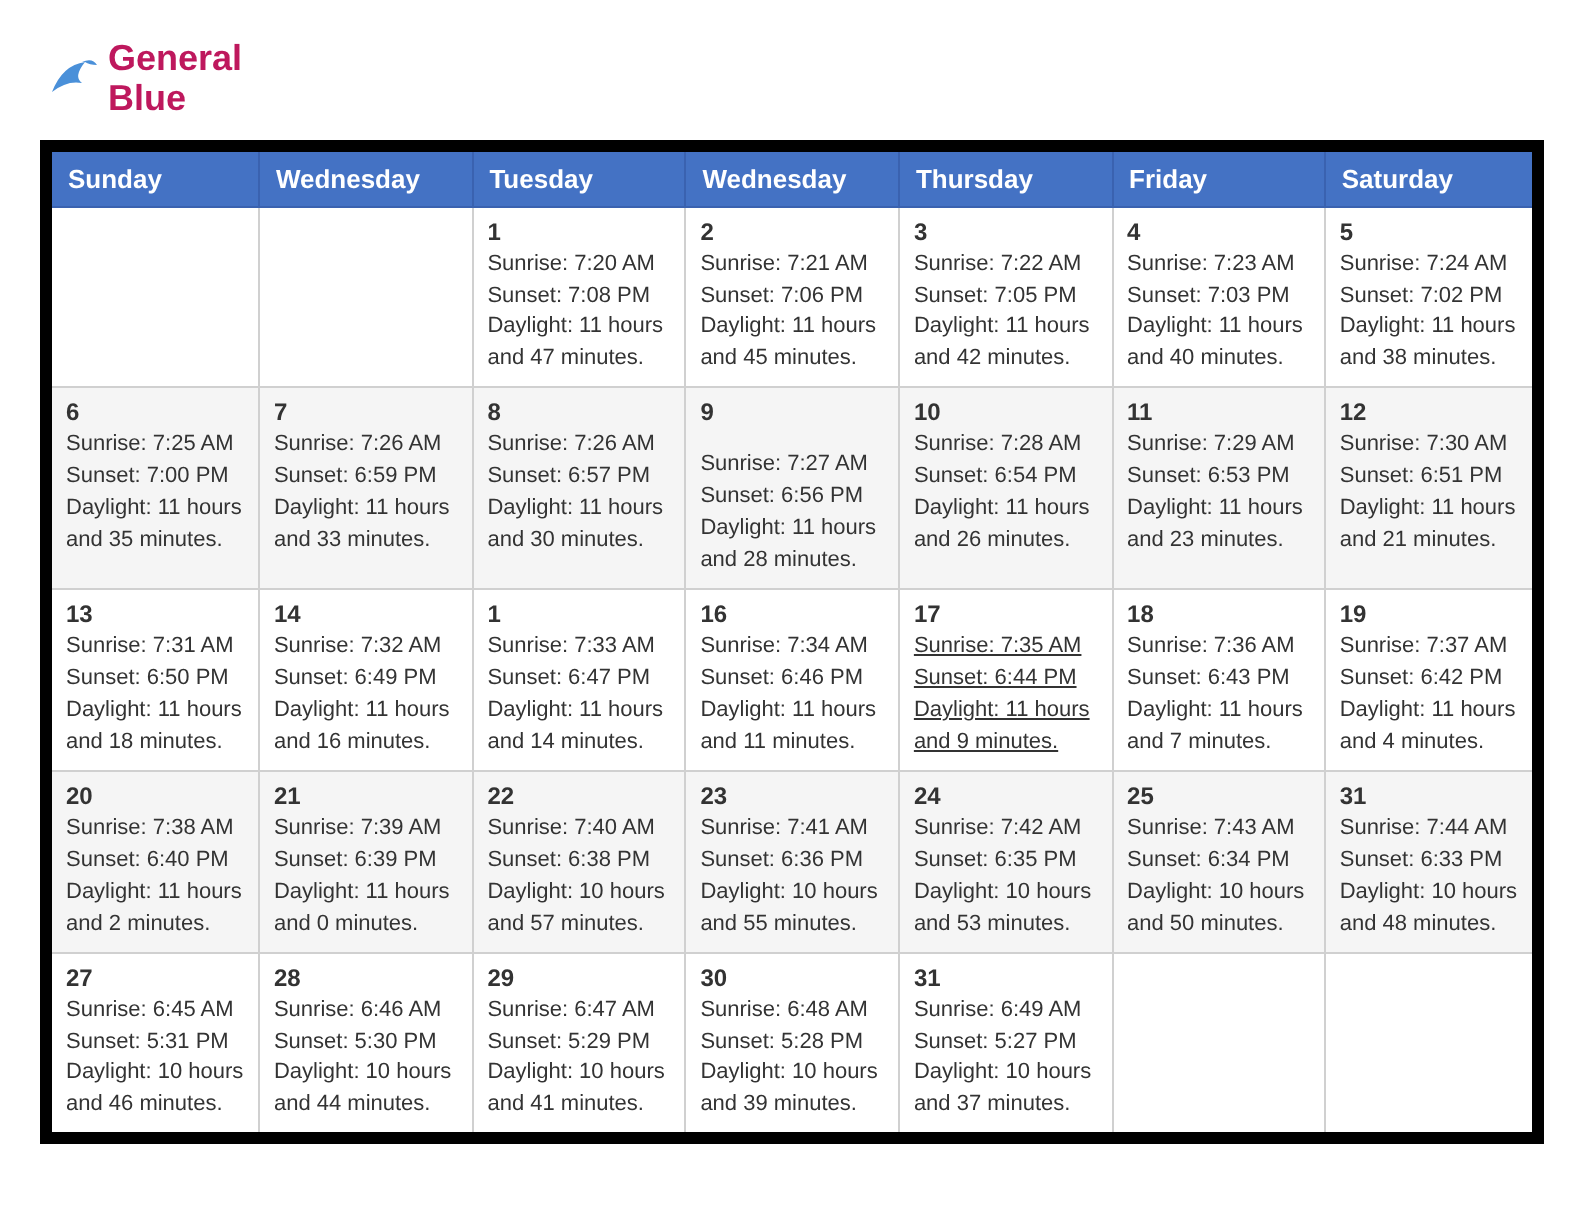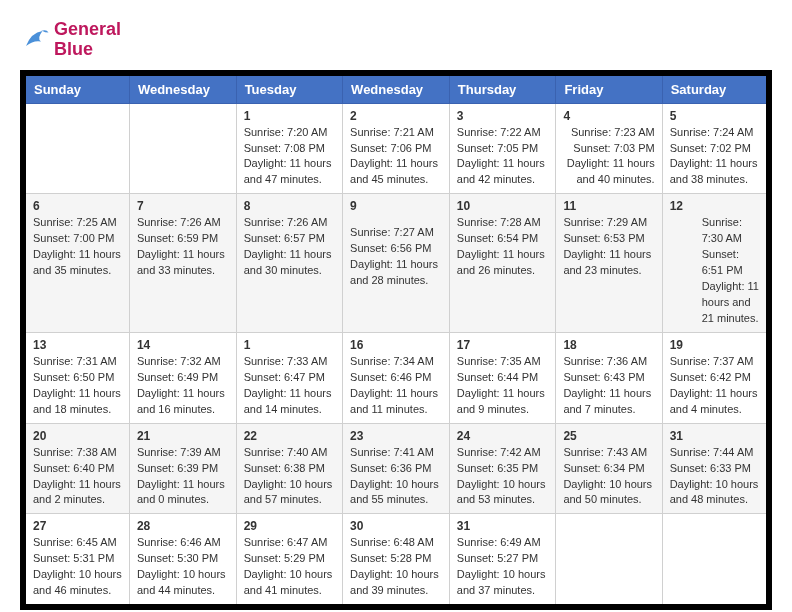--- a/index.html
+++ b/index.html
@@ -137,21 +137,21 @@
 Daylight: 11 hours and 45 minutes.</div>
         </td>
         <td>
           <div class="day-num">3</div>
           <div class="day-info" style="white-space: pre-line;">Sunrise: 7:22 AM
 Sunset: 7:05 PM
 Daylight: 11 hours and 42 minutes.</div>
         </td>
         <td>
           <div class="day-num">4</div>
-          <div class="day-info" style="white-space: pre-line; text-align: right;">Sunrise: 7:23 AM
+          <div class="day-info" style="white-space: pre-line;">Sunrise: 7:23 AM
 Sunset: 7:03 PM
 Daylight: 11 hours and 40 minutes.</div>
         </td>
         <td>
           <div class="day-num">5</div>
           <div class="day-info" style="white-space: pre-line;">Sunrise: 7:24 AM
 Sunset: 7:02 PM
 Daylight: 11 hours and 38 minutes.</div>
         </td>
       </tr>
@@ -187,21 +187,21 @@
 Daylight: 11 hours and 26 minutes.</div>
         </td>
         <td>
           <div class="day-num">11</div>
           <div class="day-info" style="white-space: pre-line;">Sunrise: 7:29 AM
 Sunset: 6:53 PM
 Daylight: 11 hours and 23 minutes.</div>
         </td>
         <td>
           <div class="day-num">12</div>
-          <div class="day-info" style="white-space: pre-line; margin-left: 32px;">Sunrise: 7:30 AM
+          <div class="day-info" style="white-space: pre-line;">Sunrise: 7:30 AM
 Sunset: 6:51 PM
 Daylight: 11 hours and 21 minutes.</div>
         </td>
       </tr>
       <tr>
         <td>
           <div class="day-num">13</div>
           <div class="day-info" style="white-space: pre-line;">Sunrise: 7:31 AM
 Sunset: 6:50 PM
 Daylight: 11 hours and 18 minutes.</div>
@@ -219,21 +219,21 @@
 Daylight: 11 hours and 14 minutes.</div>
         </td>
         <td>
           <div class="day-num">16</div>
           <div class="day-info" style="white-space: pre-line;">Sunrise: 7:34 AM
 Sunset: 6:46 PM
 Daylight: 11 hours and 11 minutes.</div>
         </td>
         <td>
           <div class="day-num">17</div>
-          <div class="day-info" style="white-space: pre-line;">Sunrise: 7:35 AM
+          <div class="day-info" style="white-space: pre-line; text-decoration: underline;">Sunrise: 7:35 AM
 Sunset: 6:44 PM
 Daylight: 11 hours and 9 minutes.</div>
         </td>
         <td>
           <div class="day-num">18</div>
           <div class="day-info" style="white-space: pre-line;">Sunrise: 7:36 AM
 Sunset: 6:43 PM
 Daylight: 11 hours and 7 minutes.</div>
         </td>
         <td>

